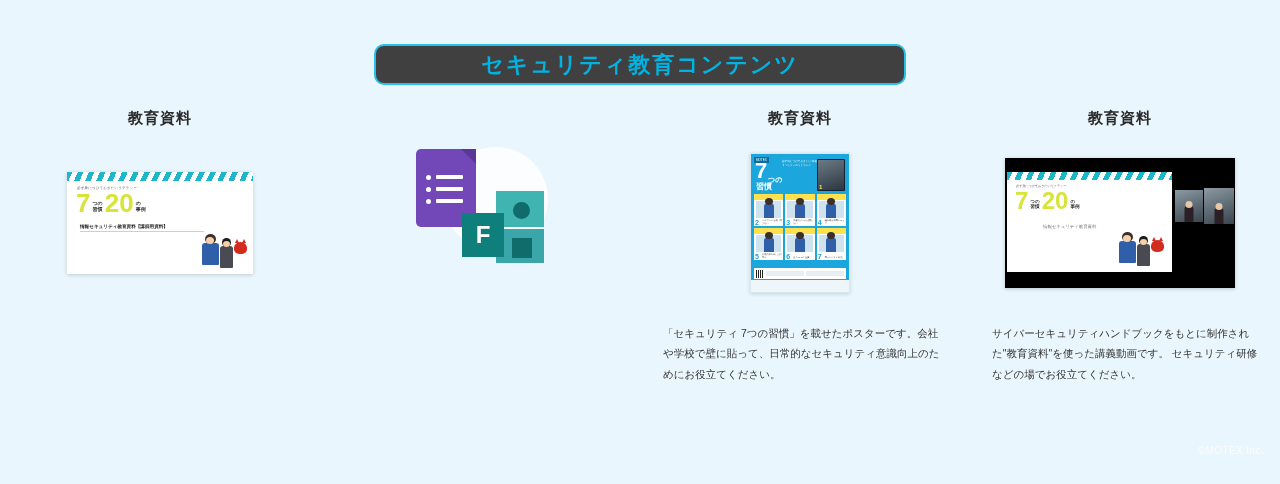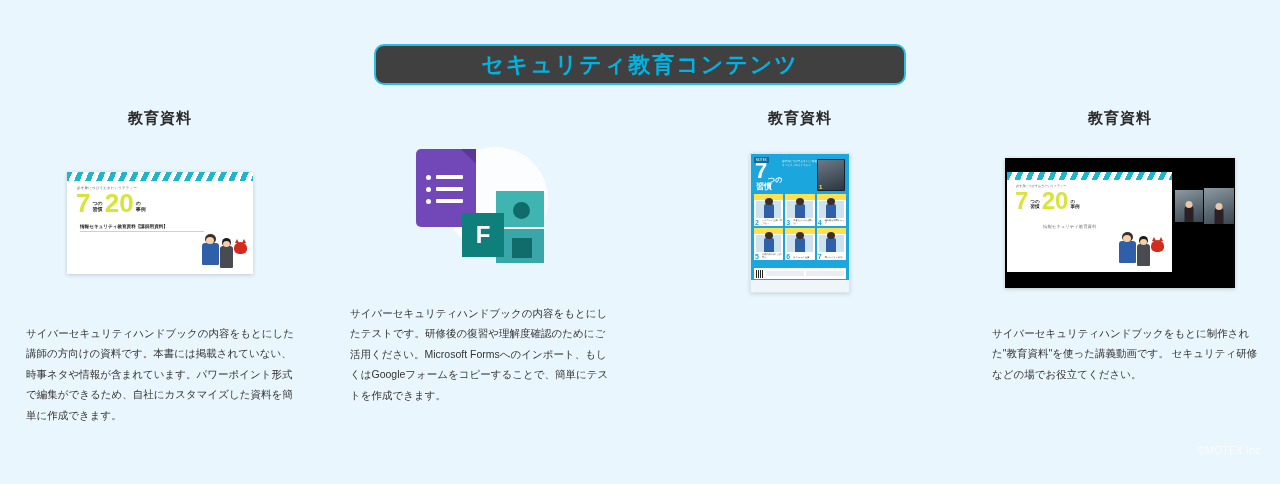--- a/index.html
+++ b/index.html
@@ -203,21 +203,20 @@
           </div>
           <div class="person small">
             <div class="p-head"></div>
             <div class="p-face"></div>
             <div class="p-body grey"></div>
           </div>
           <div class="devil"></div>
         </div>
       </div>
     </div>
-    <div class="desc">サイバーセキュリティハンドブックの内容をもとにした講師の方向けの資料です。本書には掲載されていない、時事ネタや情報が含まれています。パワーポイント形式で編集ができるため、自社にカスタマイズした資料を簡単に作成できます。</div>
   </div>
 
   <div class="col col-2">
     <div class="thumb-area">
       <div class="forms-wrap">
         <div class="forms-glow"></div>
         <div class="gforms">
           <div class="gf-rows">
             <div class="gf-row">
                 <span class="gf-dot"></span>
@@ -237,21 +236,20 @@
           <div class="ms-tile-a"></div>
           <div class="ms-circle"></div>
           <div class="ms-tile-b"></div>
           <div class="ms-sq"></div>
           <div class="ms-tile-f">
             <span class="ms-f">F</span>
           </div>
         </div>
       </div>
     </div>
-    <div class="desc">サイバーセキュリティハンドブックの内容をもとにしたテストです。研修後の復習や理解度確認のためにご活用ください。Microsoft Formsへのインポート、もしくはGoogleフォームをコピーすることで、簡単にテストを作成できます。</div>
   </div>
 
   <div class="col col-3">
     <div class="col-head">教育資料</div>
     <div class="thumb-area">
       <div class="poster">
         <div class="poster-top">
           <div class="poster-badge">MOTEX</div>
           <div class="poster-lead">必ず身につけておきたい 情報セキュリティのリテラシー</div>
           <div class="poster-7">7</div>
@@ -313,20 +311,21 @@
             </div>
         </div>
         <div class="poster-footer">
           <div class="qr"></div>
           <div class="fbar"></div>
           <div class="fbar"></div>
         </div>
         <div class="poster-base"></div>
       </div>
     </div>
+    <div class="desc">「セキュリティ 7つの習慣」を載せたポスターです。会社や学校で壁に貼って、日常的なセキュリティ意識向上のためにお役立てください。</div>
   </div>
 
   <div class="col col-4">
     <div class="col-head">教育資料</div>
     <div class="thumb-area">
       <div class="video">
         <div class="v-slide">
           <div class="v-stripes"></div>
           <div class="v-sub">必ず身につけておきたいリテラシー</div>
           <div class="v-num">

